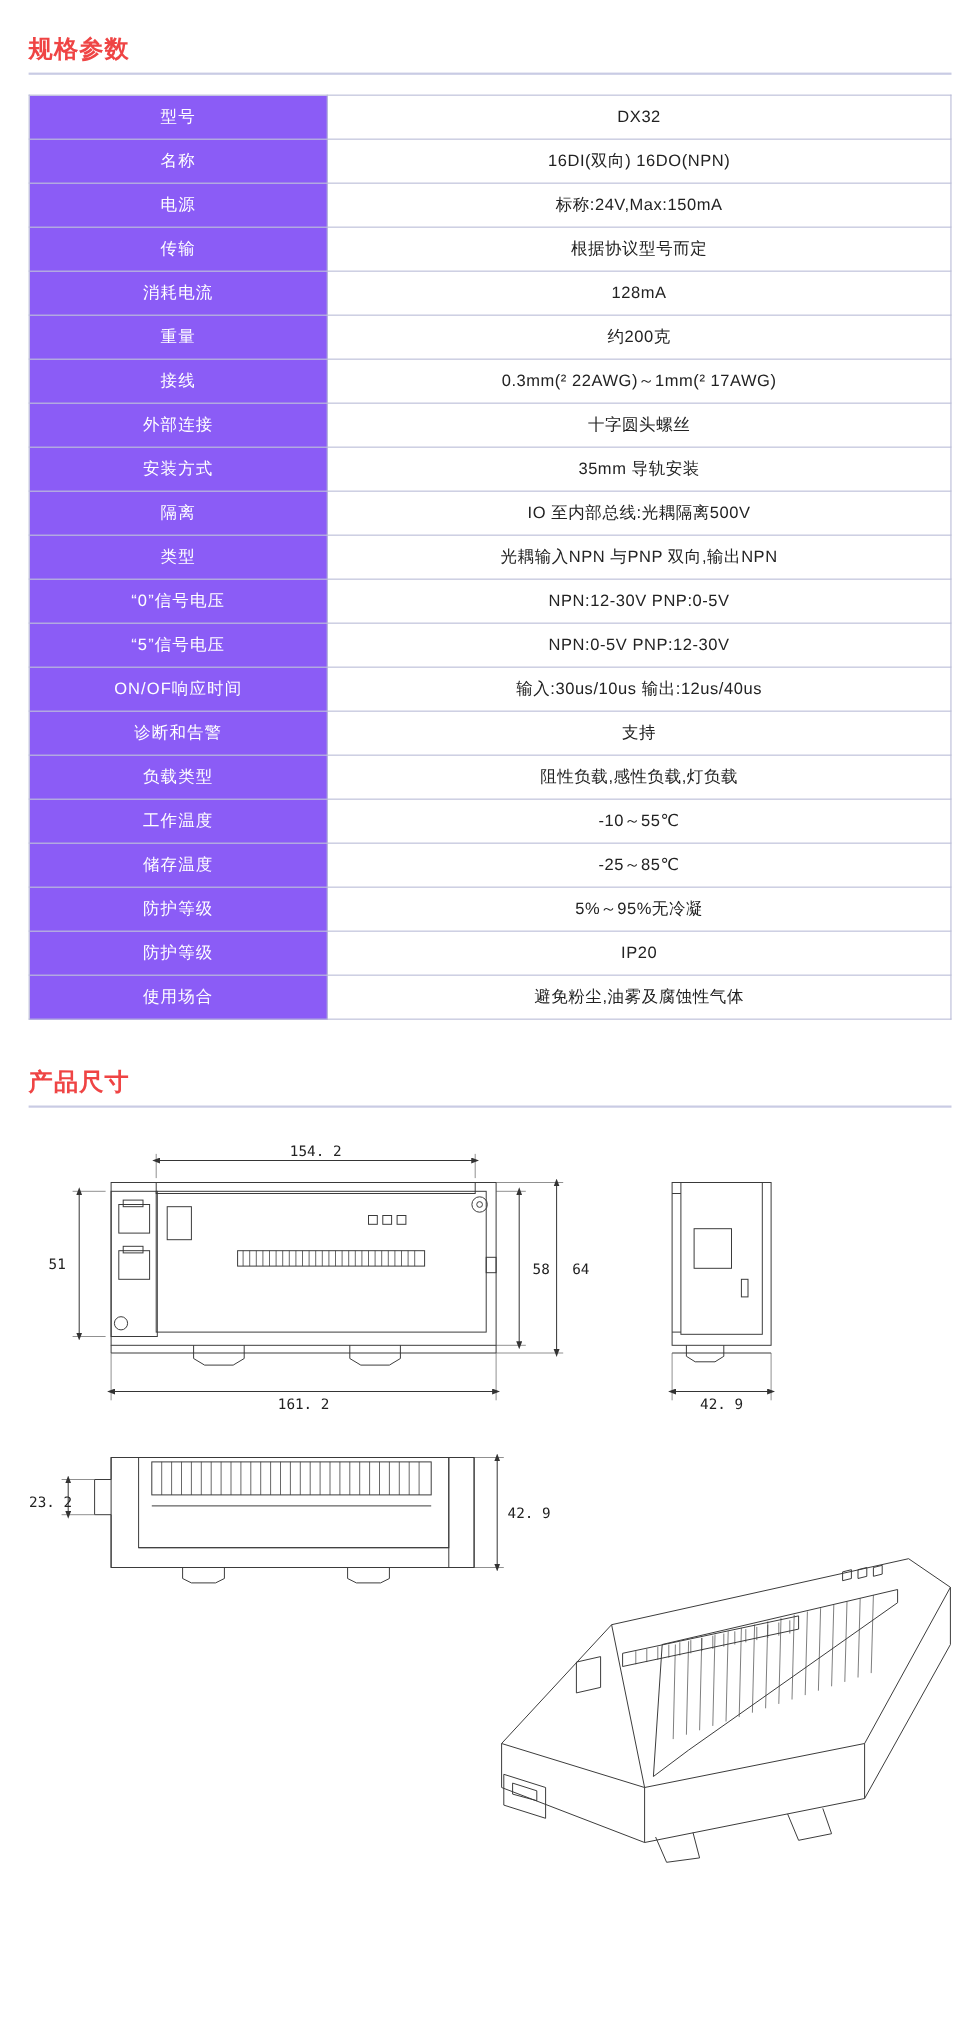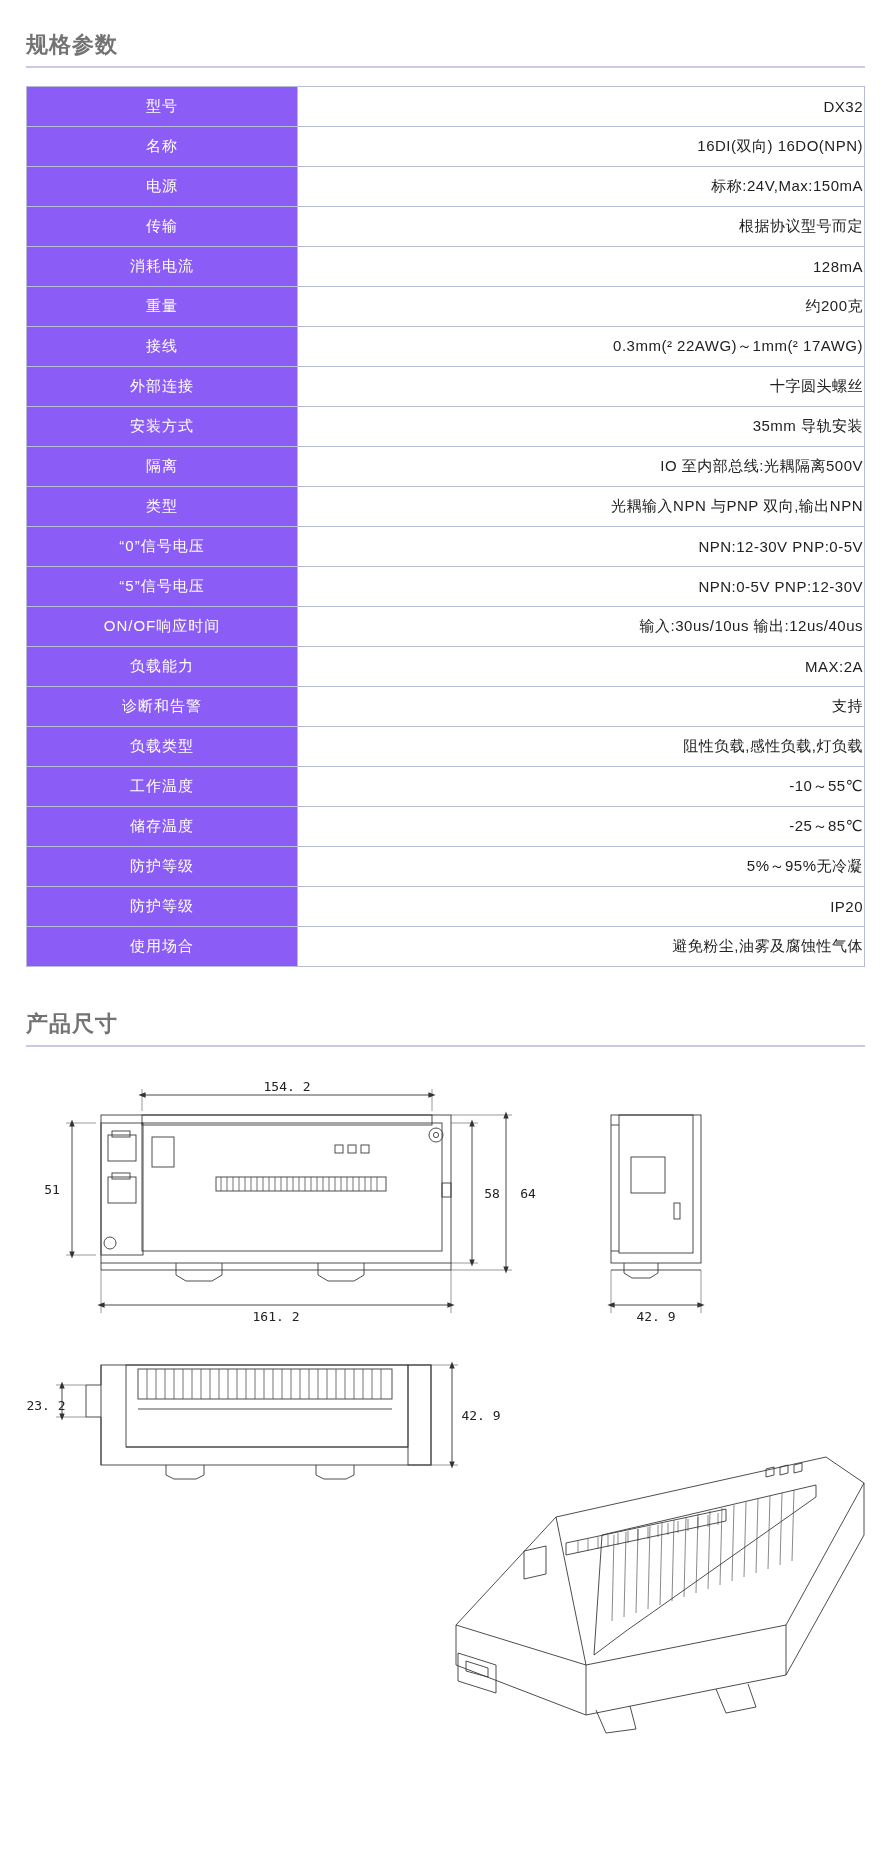--- a/index.html
+++ b/index.html
@@ -15,21 +15,21 @@
   }
   .page {
     width: 891px;
     box-sizing: border-box;
     padding: 0 26px;
   }
   
   .section-heading {
     font-size: 22px;
     font-weight: bold;
-    color: #737373;
+    color: #ef4444;
     letter-spacing: 1px;
     margin: 16px 0 0 0;
     padding: 0 0 6px 0;
   }
   .heading-rule {
     height: 2px;
     background: #c9cbe4;
     width: 100%;
     margin-bottom: 18px;
   }
@@ -52,21 +52,21 @@
     width: 268px;
     background: #8b5cf6;
     color: #ffffff;
     text-align: center;
     letter-spacing: 1px;
     border-color: #2f3192;
   }
   td.v {
     background: #ffffff;
     color: #222222;
-    text-align: right;
+    text-align: center;
     letter-spacing: 0.5px;
   }
 
   
   .dims-wrap {
     width: 839px;
     margin: 0 auto;
     position: relative;
   }
   .dims-svg { display: block; }
@@ -133,24 +133,20 @@
         <td class="k">“0”信号电压</td>
         <td class="v">NPN:12-30V PNP:0-5V</td>
       </tr>
       <tr>
         <td class="k">“5”信号电压</td>
         <td class="v">NPN:0-5V PNP:12-30V</td>
       </tr>
       <tr>
         <td class="k">ON/OF响应时间</td>
         <td class="v">输入:30us/10us 输出:12us/40us</td>
-      </tr>
-      <tr>
-        <td class="k">负载能力</td>
-        <td class="v">MAX:2A</td>
       </tr>
       <tr>
         <td class="k">诊断和告警</td>
         <td class="v">支持</td>
       </tr>
       <tr>
         <td class="k">负载类型</td>
         <td class="v">阻性负载,感性负载,灯负载</td>
       </tr>
       <tr>

